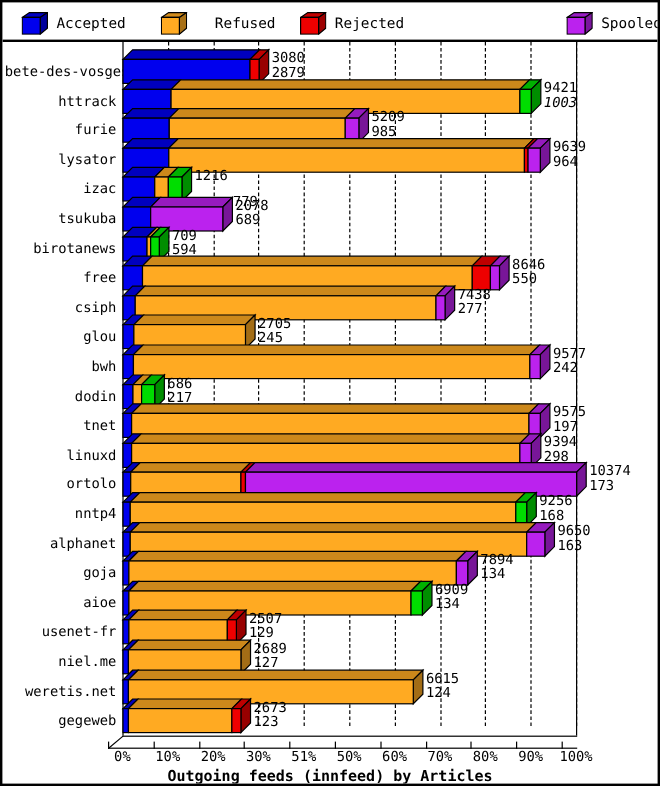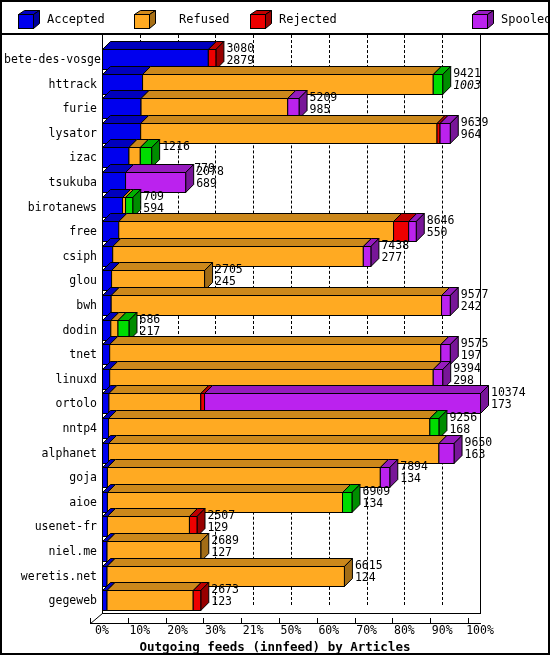--- a/index.html
+++ b/index.html
@@ -372,21 +372,21 @@
       </div>
     <div id="xticks">
         <div class="tick" style="left: 100px;">0%</div>
         <div class="tickmark" style="left: 88px;"></div>
         <div class="tick" style="left: 137.8px;">10%</div>
         <div class="tickmark" style="left: 125.8px;"></div>
         <div class="tick" style="left: 175.6px;">20%</div>
         <div class="tickmark" style="left: 163.6px;"></div>
         <div class="tick" style="left: 213.4px;">30%</div>
         <div class="tickmark" style="left: 201.4px;"></div>
-        <div class="tick" style="left: 251.2px;">21%</div>
+        <div class="tick" style="left: 251.2px;">51%</div>
         <div class="tickmark" style="left: 239.2px;"></div>
         <div class="tick" style="left: 289px;">50%</div>
         <div class="tickmark" style="left: 277px;"></div>
         <div class="tick" style="left: 326.8px;">60%</div>
         <div class="tickmark" style="left: 314.8px;"></div>
         <div class="tick" style="left: 364.6px;">70%</div>
         <div class="tickmark" style="left: 352.6px;"></div>
         <div class="tick" style="left: 402.4px;">80%</div>
         <div class="tickmark" style="left: 390.4px;"></div>
         <div class="tick" style="left: 440.2px;">90%</div>

